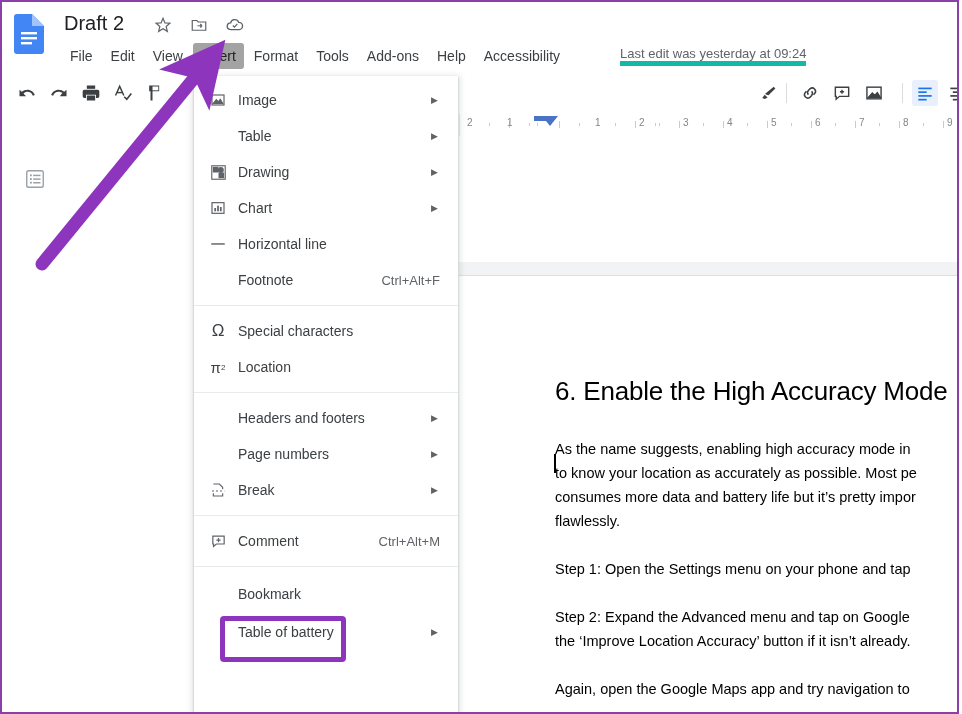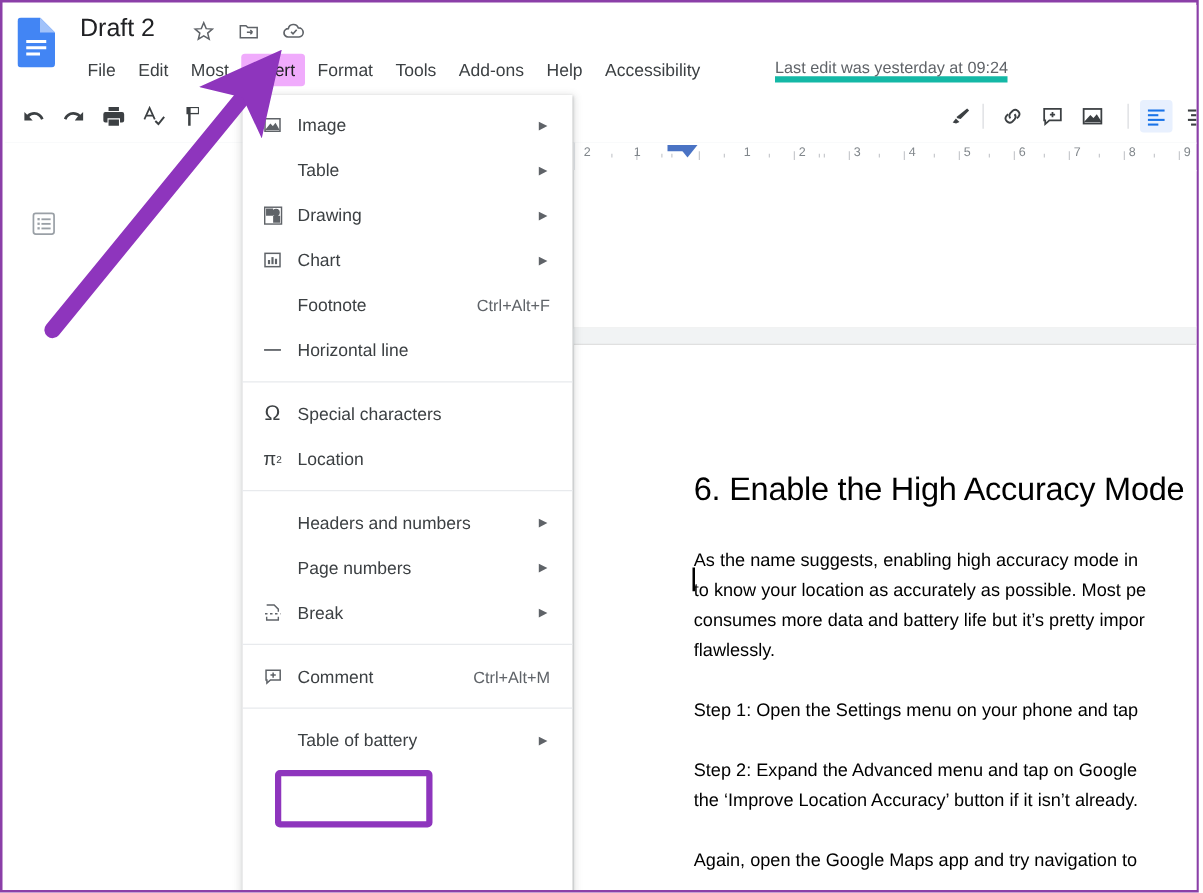--- a/index.html
+++ b/index.html
@@ -35,21 +35,21 @@
   #icon-star{left:148px;}
   #icon-move{left:184px;}
   #icon-cloud{left:220px;}
 
   #menubar{position:absolute;left:58px;top:38px;height:28px;display:flex;align-items:center;text-align:center;}
   .menu-item{
     font-size:14px;color:#3c4043;
     padding:5px 8px;margin-right:2px;border-radius:3px;
     white-space:nowrap;cursor:default;
   }
-  .menu-item.active{background:#f0abfc;color:#202124;}
+  .menu-item.active{background:#a3a3a3;color:#202124;}
   #last-edit{
     position:absolute;left:616px;top:42px;
     font-size:13px;color:#5f6368;
     border-bottom:5px solid #14b8a6;
     white-space:nowrap;
   }
 
   
   #toolbar{
     position:absolute;left:0;top:68px;width:958px;height:42px;
@@ -204,21 +204,21 @@
     <div class="title-icon" id="icon-cloud">
       <svg width="20" height="20" viewBox="0 0 24 24" fill="none" stroke="#5f6368" stroke-width="1.6">
         <path d="M6.5 17.5 a4 4 0 0 1 0.3 -8 a5 5 0 0 1 9.6 -0.7 a3.8 3.8 0 0 1 0.6 8.7 z"></path>
         <path d="M9.4 12.6 l1.9 1.9 l3.5 -3.9" stroke-width="1.5"></path>
       </svg>
     </div>
 
     <div id="menubar">
       <div class="menu-item">File</div>
       <div class="menu-item">Edit</div>
-      <div class="menu-item">Most</div>
+      <div class="menu-item">View</div>
       <div class="menu-item active">Insert</div>
       <div class="menu-item">Format</div>
       <div class="menu-item">Tools</div>
       <div class="menu-item">Add-ons</div>
       <div class="menu-item">Help</div>
       <div class="menu-item">Accessibility</div>
     </div>
 
     <div id="last-edit">Last edit was yesterday at 09:24</div>
   </div>
@@ -461,49 +461,49 @@
             <rect x="10.7" y="8.5" width="2.6" height="8.5"></rect>
             <rect x="14.9" y="10.5" width="2.6" height="6.5"></rect>
           </g>
         </svg>
       </span>
       <span class="mi-label">Chart</span>
       <span class="mi-arrow">▶</span>
     </div>
 
     <div class="mi">
-      <span class="mi-label">Footnote</span>
-      <span class="mi-accel">Ctrl+Alt+F</span>
-    </div>
-
-    <div class="mi">
       <span class="mi-icon">
         <svg width="18" height="18" viewBox="0 0 24 24">
               <rect x="3" y="11" width="18" height="1.9" fill="#5f6368"></rect>
             </svg>
       </span>
       <span class="mi-label">Horizontal line</span>
     </div>
 
+    <div class="mi">
+      <span class="mi-label">Footnote</span>
+      <span class="mi-accel">Ctrl+Alt+F</span>
+    </div>
+
     <div class="mi-sep"></div>
 
     <div class="mi">
       <span class="mi-icon" style="font-size:17px;color:#3c4043;">Ω</span>
       <span class="mi-label">Special characters</span>
     </div>
 
     <div class="mi">
       <span class="mi-icon" style="font-size:15px;color:#3c4043;">π<sup style="font-size:8px;">2</sup></span>
       <span class="mi-label">Location</span>
     </div>
 
     <div class="mi-sep"></div>
 
     <div class="mi">
-      <span class="mi-label">Headers and numbers</span>
+      <span class="mi-label">Headers and footers</span>
       <span class="mi-arrow">▶</span>
     </div>
 
     <div class="mi">
       <span class="mi-label">Page numbers</span>
       <span class="mi-arrow">▶</span>
     </div>
 
     <div class="mi">
       <span class="mi-icon">
@@ -526,20 +526,23 @@
           <path d="M4 4.5 h16 v11 H9 l-4 3.5 V15.5 H4 z"></path>
           <path d="M12 7 v6 M9 10 h6"></path>
         </svg>
       </span>
       <span class="mi-label">Comment</span>
       <span class="mi-accel">Ctrl+Alt+M</span>
     </div>
 
     <div class="mi-sep"></div>
 
+    <div class="mi" style="height:40px;">
+      <span class="mi-label">Bookmark</span>
+    </div>
 
     <div class="mi">
       <span class="mi-label">Table of battery</span>
       <span class="mi-arrow">▶</span>
     </div>
 
     <div id="bookmark-highlight"></div>
   </div>
 
   <svg id="arrow-svg" viewBox="0 0 958 710">

